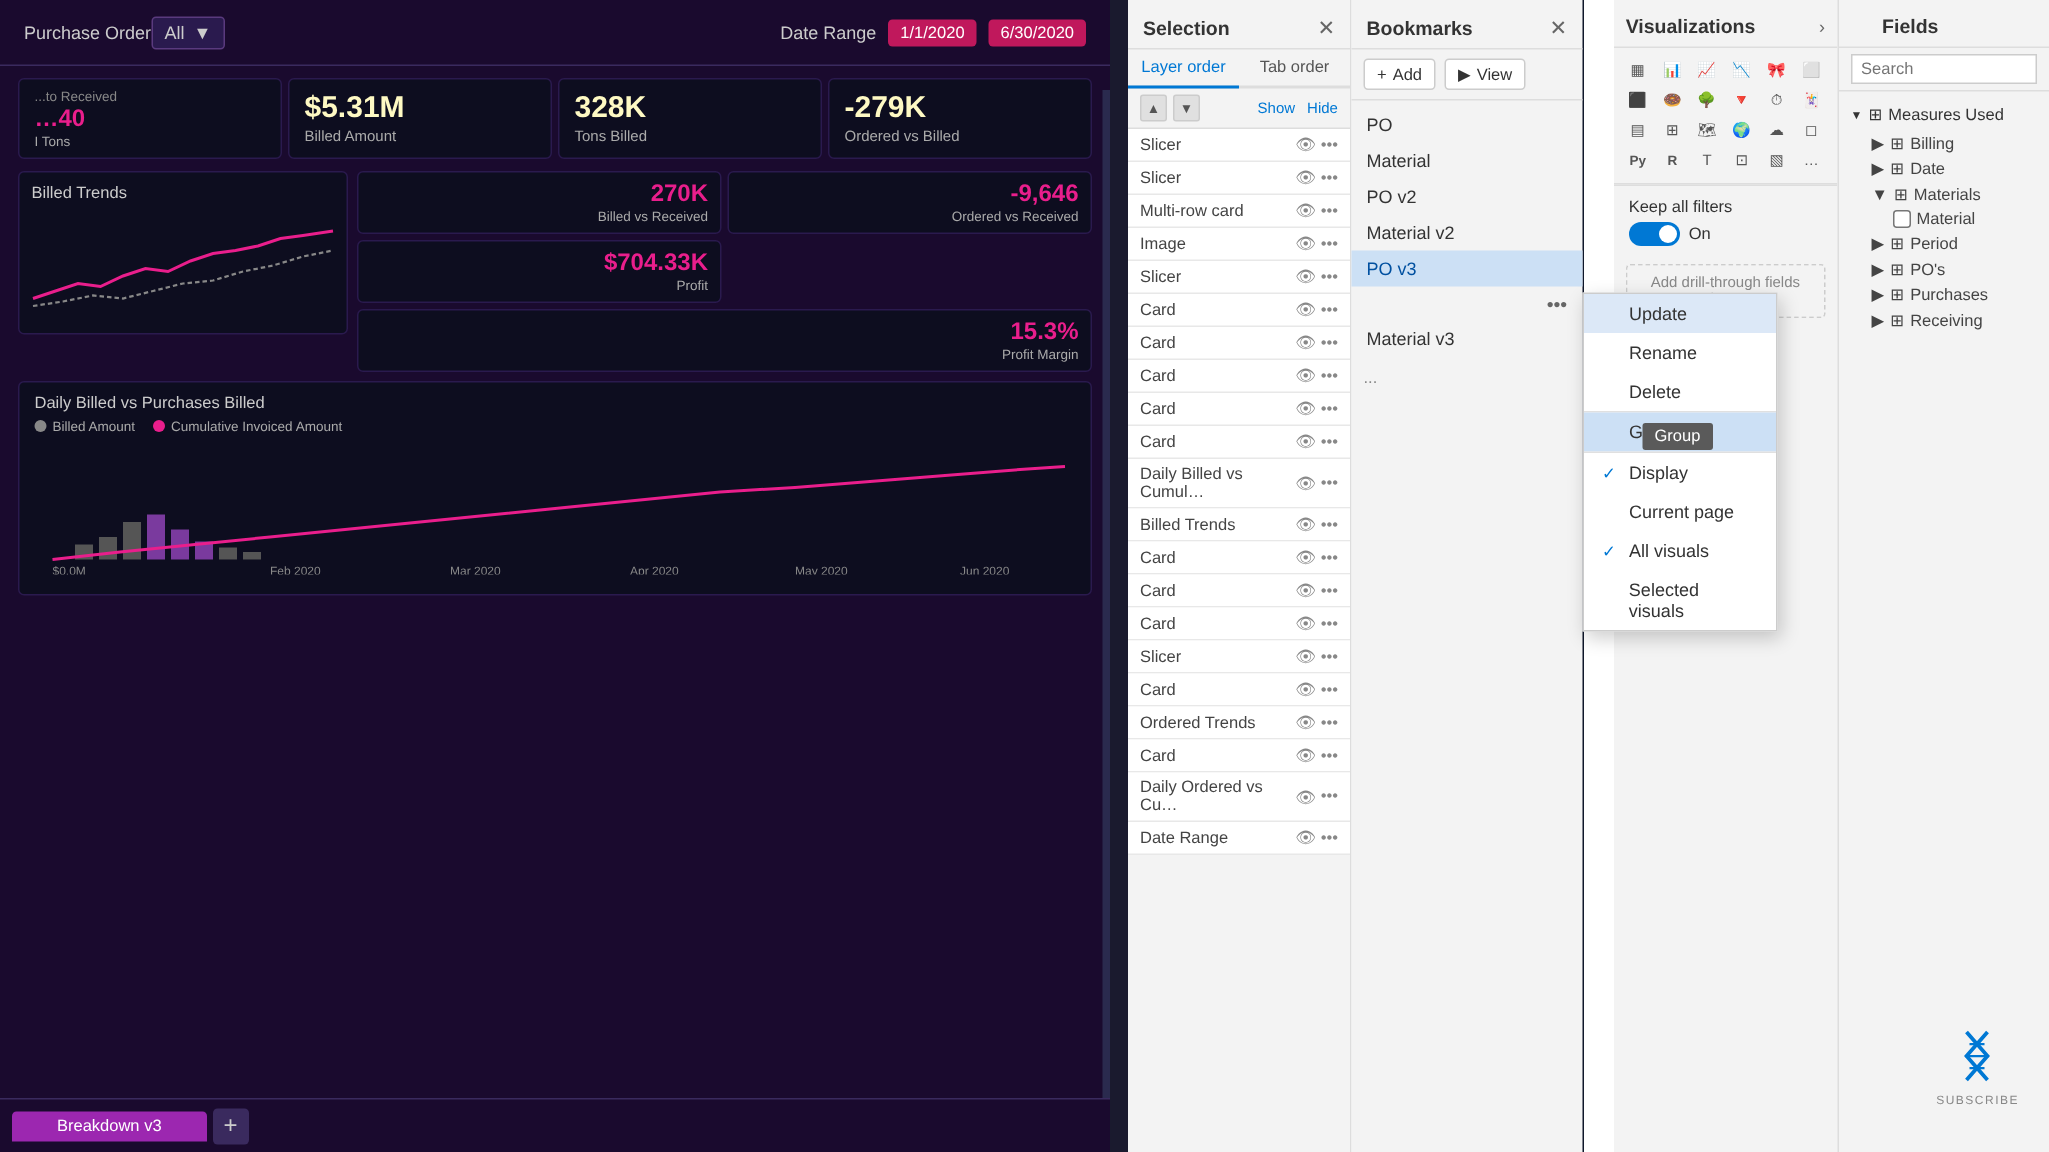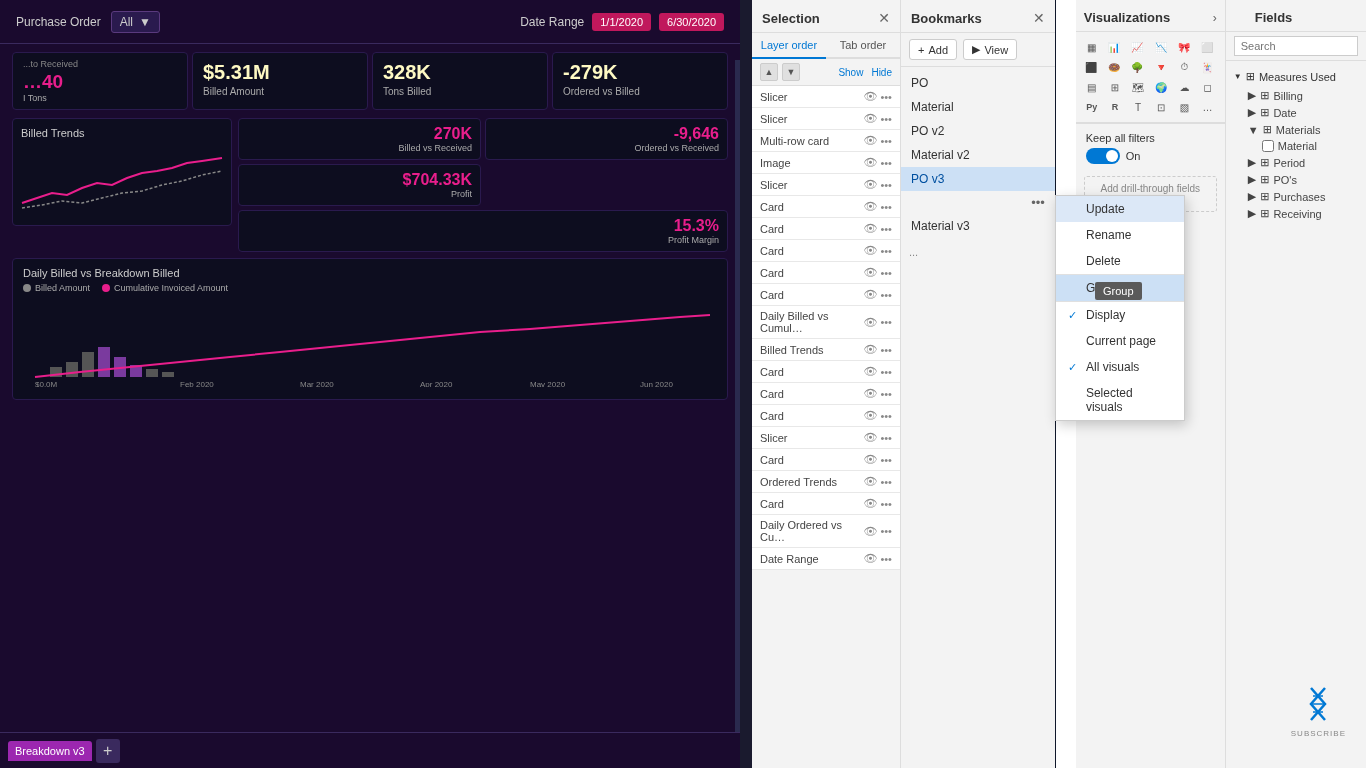--- a/index.html
+++ b/index.html
@@ -21,21 +21,20 @@
       justify-content: space-between;
       padding: 6px 16px;
       background: #1a0a2e;
       border-bottom: 1px solid #3a2a5e;
       height: 44px;
     }
 
     .po-section {
       display: flex;
       align-items: center;
-      gap: 10px;
     }
     .po-label { color: #ccc; font-size: 12px; }
     .po-dropdown {
       background: #2a1a4e;
       border: 1px solid #5a3a7e;
       color: #ccc;
       padding: 3px 8px;
       font-size: 12px;
       border-radius: 3px;
       display: flex; align-items: center; gap: 6px;
@@ -414,21 +413,21 @@
       background: #1a0a2e;
       display: flex; align-items: center;
       padding: 0 8px;
       gap: 4px;
       border-top: 1px solid #3a2a5e;
     }
     .tab-item {
       background: #9c27b0;
       color: white;
       font-size: 11px;
-      padding: 4px 7px;
+      padding: 4px 30px;
       border-radius: 3px 3px 0 0;
       cursor: pointer;
     }
     .add-tab {
       background: #3a2a5e;
       color: #ccc;
       width: 24px; height: 24px;
       display: flex; align-items: center; justify-content: center;
       border-radius: 3px;
       cursor: pointer; font-size: 16px;
@@ -493,21 +492,21 @@
     <div class="date-range-section">
       <span class="date-label">Date Range</span>
       <div class="date-btn">1/1/2020</div>
       <div class="date-btn">6/30/2020</div>
     </div>
   </div>
 
   <div class="kpi-row">
     <div style="flex:1; background:#0d0d1f; border:1px solid #2a1a4e; border-radius:4px; padding:6px 10px;">
       <div style="color:#888;font-size:9px;margin-bottom:2px;">...to Received</div>
-      <div style="color:#e91e8c;font-size:19px;font-weight:700;">…40</div>
+      <div style="color:#e91e8c;font-size:16px;font-weight:700;">…40</div>
       <div style="color:#aaa;font-size:9px;">I Tons</div>
     </div>
     <div class="kpi-card">
       <div class="kpi-value">$5.31M</div>
       <div class="kpi-label">Billed Amount</div>
     </div>
     <div class="kpi-card">
       <div class="kpi-value">328K</div>
       <div class="kpi-label">Tons Billed</div>
     </div>
@@ -545,21 +544,21 @@
         </div>
         <div class="kpi-sm" style="grid-column:span 2;">
           <div class="val">15.3%</div>
           <div class="lbl">Profit Margin</div>
         </div>
       </div>
     </div>
   </div>
 
   <div class="bottom-chart-card">
-    <div class="chart-title">Daily Billed vs Breakdown Billed</div>
+    <div class="chart-title">Daily Billed vs Purchases Billed</div>
     <div class="bottom-legend">
       <div class="legend-item">
         <div class="legend-dot" style="background:#888;"></div>
         <span>Billed Amount</span>
       </div>
       <div class="legend-item">
         <div class="legend-dot" style="background:#e91e8c;"></div>
         <span>Cumulative Invoiced Amount</span>
       </div>
     </div>

